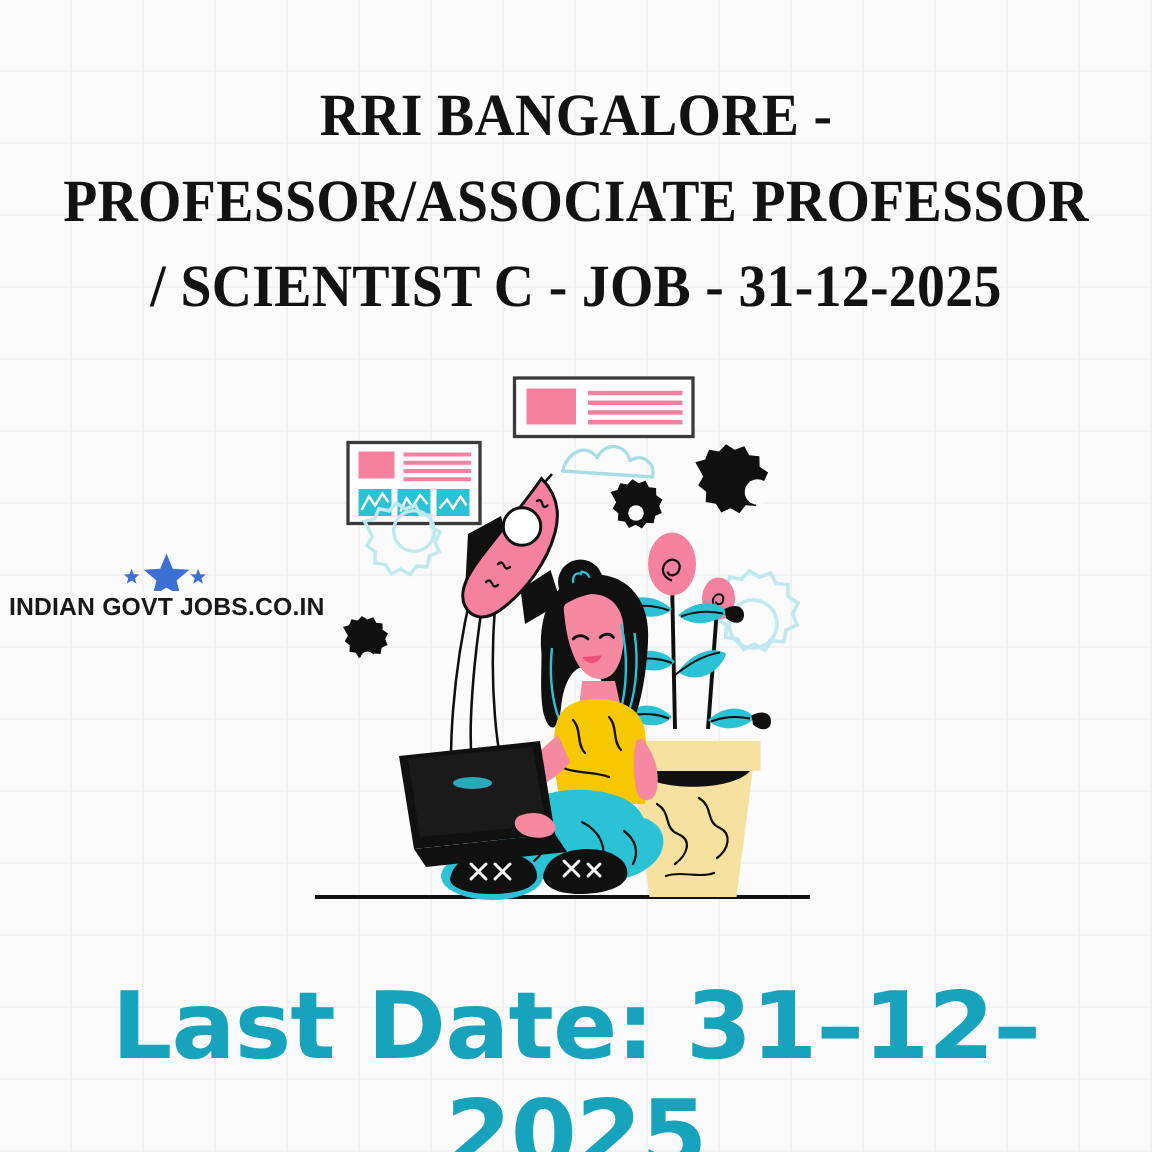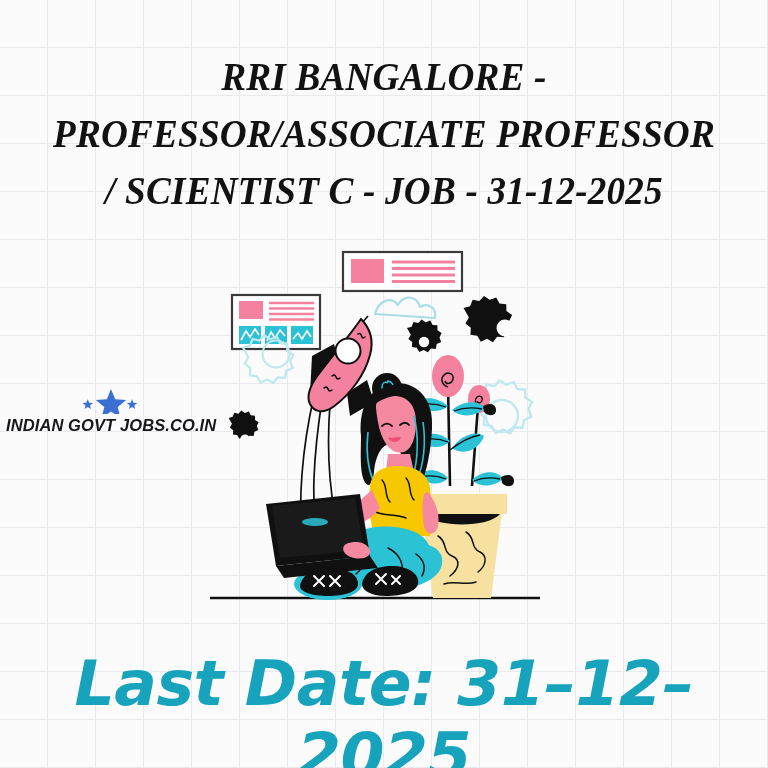--- a/index.html
+++ b/index.html
@@ -11,21 +11,20 @@
   }
   #poster{
     position:relative;width:768px;height:768px;
     background-color:#fbfbfc;
     background-image:
       linear-gradient(to right, #e9e9ee 1px, transparent 1px),
       linear-gradient(to bottom, #e9e9ee 1px, transparent 1px);
     background-size:48px 48px;
     background-position:-1px -1px;
     overflow:hidden;
-    font-style:italic;
   }
 
   
   #title-block{
     position:absolute;left:0;top:48px;width:768px;
     text-align:center;
     padding:0 14px;
     box-sizing:border-box;
   }
   .title-line{
@@ -37,21 +36,21 @@
     letter-spacing:0.2px;
     transform:scaleX(0.93);
     transform-origin:center;
     white-space:nowrap;
   }
   .title-line.l2{font-size:40px;}
   .title-line.l3{font-size:40px;}
 
   
   #logo{
-    position:absolute;left:6px;top:388px;width:210px;text-align:left;
+    position:absolute;left:6px;top:368px;width:210px;text-align:left;
   }
   #logo-stars{height:26px;position:relative;}
   #logo-stars svg{display:block;margin:0 auto;}
   #logo-text{
     font-family:"Liberation Sans", sans-serif;
     font-weight:bold;
     font-size:16.5px;
     letter-spacing:0.1px;
     color:#18181b;
     margin-top:2px;

